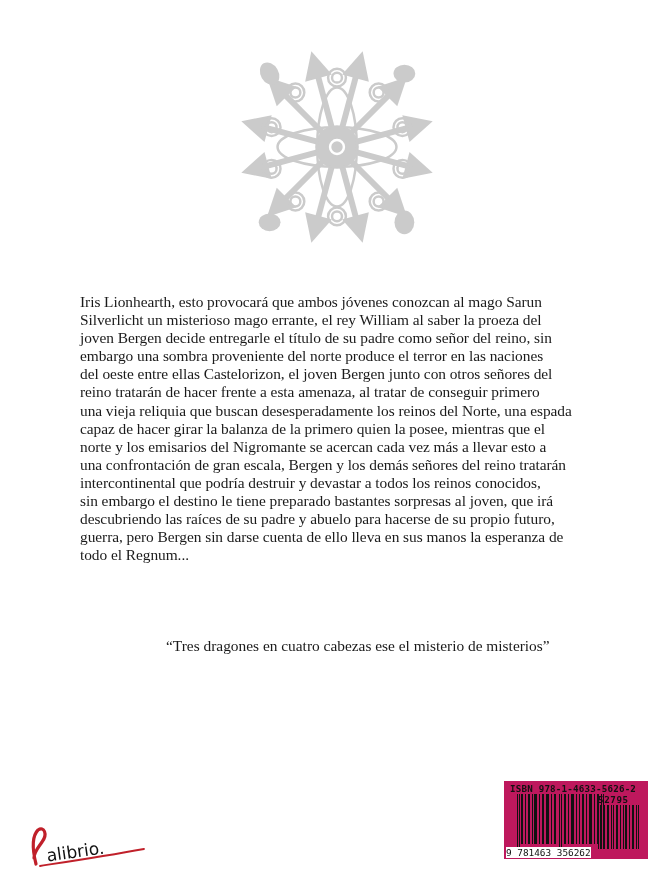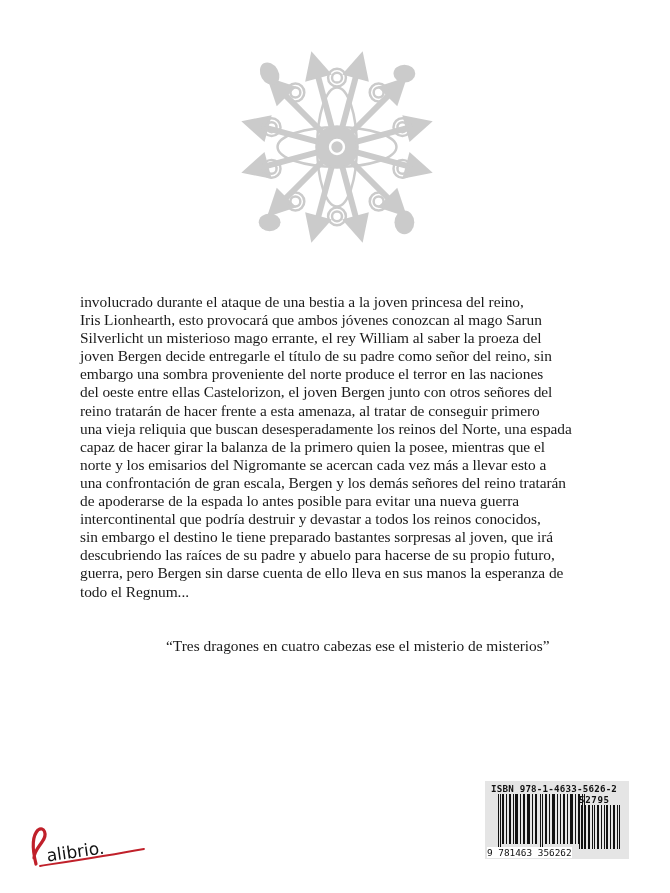--- a/index.html
+++ b/index.html
@@ -2,21 +2,21 @@
 <html><head>
 <meta charset="utf-8">
 <style>
   html, body { margin:0; padding:0; background:#ffffff; }
   body { width:670px; height:893px; position:relative; overflow:hidden; font-family:"Liberation Serif","DejaVu Serif",serif; color:#1a1a1a; }
   .emblem { position:absolute; left:228px; top:38px; width:218px; height:218px; }
   .blurb { position:absolute; left:80px; top:293px; width:530px; font-size:15.4px; line-height:18.1px; letter-spacing:-0.05px; }
   .blurb .line { white-space:nowrap; display:block; }
   .quote { position:absolute; left:166px; top:637px; font-size:15.4px; white-space:nowrap; }
   .logo { position:absolute; left:26px; top:818px; width:124px; height:52px; }
-  .barcode-box { position:absolute; left:485px; top:781px; width:144px; height:78px; background:#e5e5e5; }
+  .barcode-box { position:absolute; left:504px; top:781px; width:144px; height:78px; background:#be185d; }
   .isbn-text { position:absolute; left:6px; top:2px; font-family:"DejaVu Sans Mono","Liberation Mono",monospace; font-size:9.2px; font-weight:bold; letter-spacing:0.2px; white-space:nowrap; color:#111; }
   .price-text { position:absolute; left:94px; top:13px; font-family:"DejaVu Sans Mono","Liberation Mono",monospace; font-size:9.2px; font-weight:bold; letter-spacing:0.6px; color:#111; }
   .main-bars { position:absolute; left:13px; top:13px; width:88px; height:55px; }
   .addon-bars { position:absolute; left:94px; top:24px; width:42px; height:44px; }
   .ean-digits { position:absolute; left:2px; top:66px; font-family:"DejaVu Sans Mono","Liberation Mono",monospace; font-size:9.4px; font-weight:normal; white-space:nowrap; background:#fff; color:#111; }
 </style>
 </head>
 <body>
 
 <div class="emblem">
@@ -112,32 +112,30 @@
     <g fill="#cbcbcb">
       <ellipse cx="42" cy="36" rx="9" ry="12" transform="rotate(-30 42 36)"></ellipse>
       <ellipse cx="178" cy="36" rx="11" ry="9"></ellipse>
       <ellipse cx="42" cy="186" rx="11" ry="9"></ellipse>
       <ellipse cx="178" cy="186" rx="10" ry="12"></ellipse>
     </g>
   </svg>
 </div>
 
 <div class="blurb">
-  <span class="line">involucrado durante el ataque de una bestia a la joven  princesa del reino,</span>
   <span class="line">Iris Lionhearth, esto provocará que ambos jóvenes conozcan al mago Sarun</span>
   <span class="line">Silverlicht un misterioso mago errante, el rey William al saber la proeza del</span>
   <span class="line">joven Bergen decide entregarle el título de su padre como señor del reino, sin</span>
   <span class="line">embargo una sombra proveniente del norte produce el terror en las naciones</span>
   <span class="line">del oeste entre ellas Castelorizon, el joven Bergen junto con otros señores del</span>
   <span class="line">reino tratarán de hacer frente a esta amenaza, al tratar de conseguir primero</span>
   <span class="line">una vieja reliquia que buscan desesperadamente los reinos del Norte, una espada</span>
   <span class="line">capaz de hacer girar la balanza de la primero quien la posee, mientras que el</span>
   <span class="line">norte y los emisarios del Nigromante se acercan cada vez más a llevar esto a</span>
   <span class="line">una confrontación de gran escala, Bergen y los demás señores del reino tratarán</span>
-  <span class="line">de apoderarse de la espada lo antes posible para evitar una nueva guerra</span>
   <span class="line">intercontinental que podría destruir y devastar a todos los reinos conocidos,</span>
   <span class="line">sin embargo el destino le tiene preparado bastantes sorpresas al joven, que irá</span>
   <span class="line">descubriendo las raíces de su padre y abuelo para hacerse de su propio futuro,</span>
   <span class="line">guerra, pero Bergen sin darse cuenta de ello lleva en sus manos la esperanza de</span>
   <span class="line">todo el Regnum...</span>
 </div>
 
 <div class="quote">“Tres dragones en cuatro cabezas ese el misterio de misterios”</div>
 
 <div class="logo">

